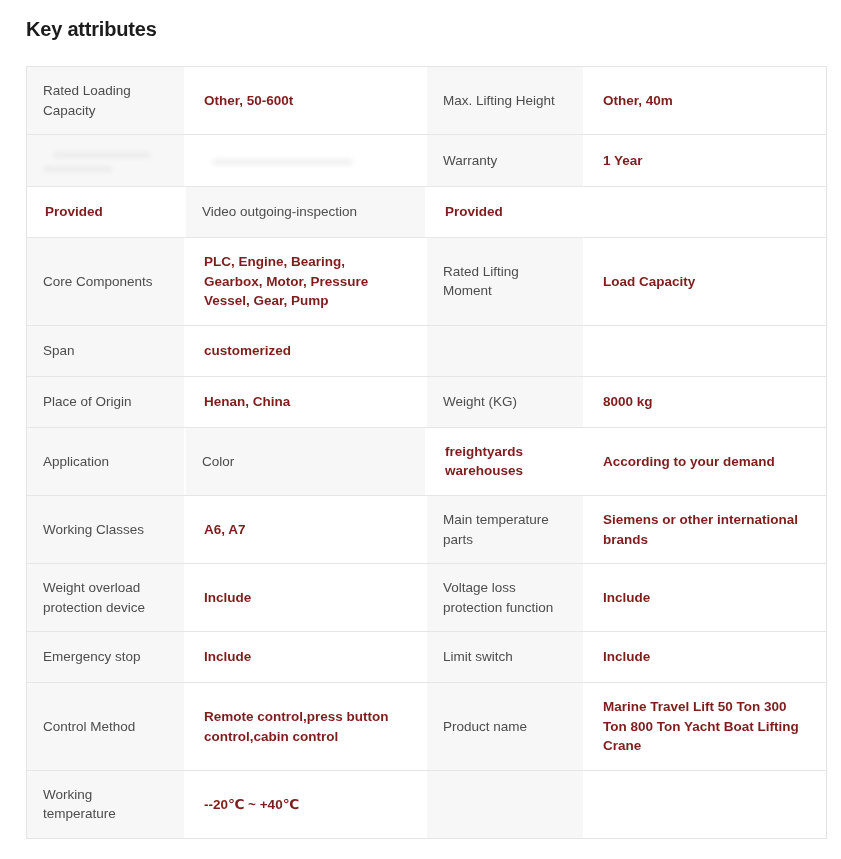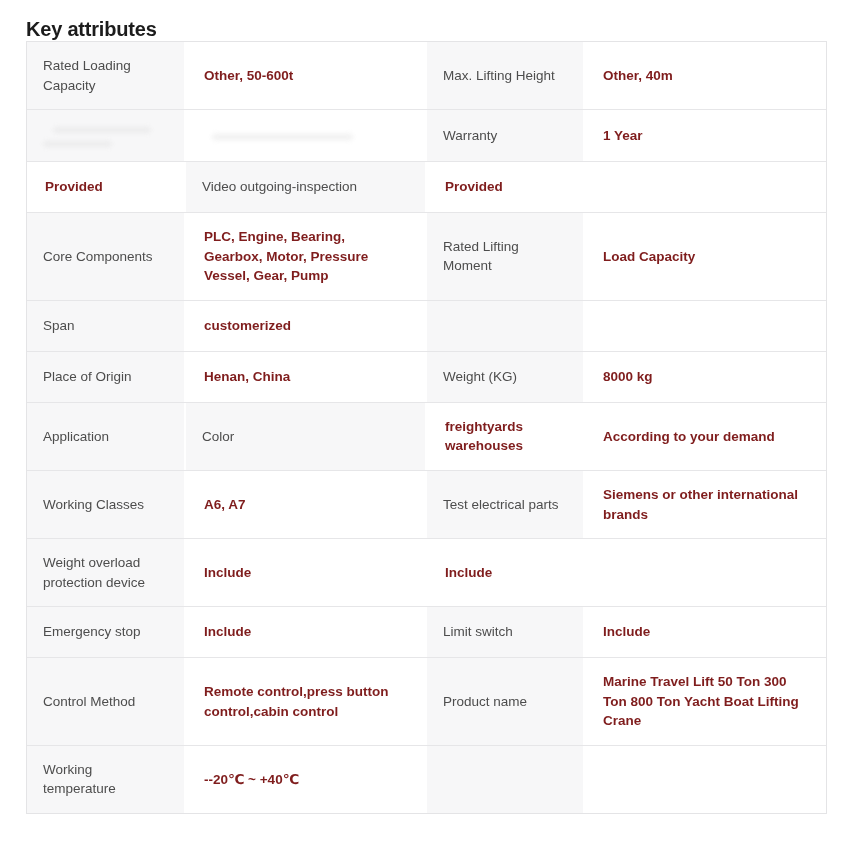--- a/index.html
+++ b/index.html
@@ -8,20 +8,21 @@
     background: #ffffff;
     font-family: "Liberation Sans", "DejaVu Sans", sans-serif;
     overflow: hidden;
   }
   .page { padding: 18px 14px 0 26px; }
   .page-title {
     font-size: 20px;
     font-weight: 700;
     color: #1c1c1c;
     letter-spacing: -0.2px;
+    margin-bottom: 25px;
   }
   .attr-table {
     width: 801px;
     border: 1px solid #e4e4e6;
     background: #ffffff;
   }
   .row {
     display: grid;
     grid-template-columns: 159px 241px 158px 1fr;
     min-height: 51px;
@@ -159,32 +160,35 @@
         </div>
       </div>
       <div class="row">
         <div class="cell label">
           <span>Working Classes</span>
         </div>
         <div class="cell value">
           <span>A6, A7</span>
         </div>
         <div class="cell label">
-          <span>Test electrical parts</span>
+          <span>Main temperature parts</span>
         </div>
         <div class="cell value">
           <span>Siemens or other international brands</span>
         </div>
       </div>
       <div class="row">
         <div class="cell label">
           <span>Weight overload protection device</span>
         </div>
         <div class="cell value">
           <span>Include</span>
+        </div>
+        <div class="cell label">
+          <span>Voltage loss protection function</span>
         </div>
         <div class="cell value">
           <span>Include</span>
         </div>
       </div>
       <div class="row">
         <div class="cell label">
           <span>Emergency stop</span>
         </div>
         <div class="cell value">

